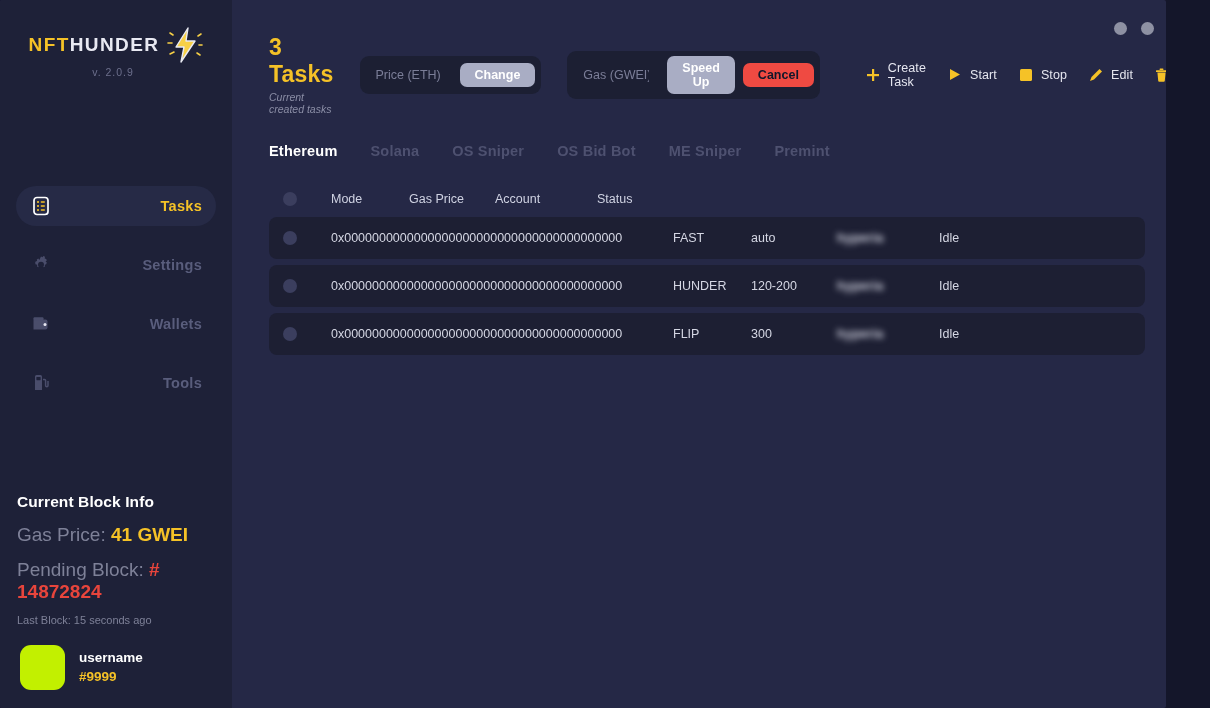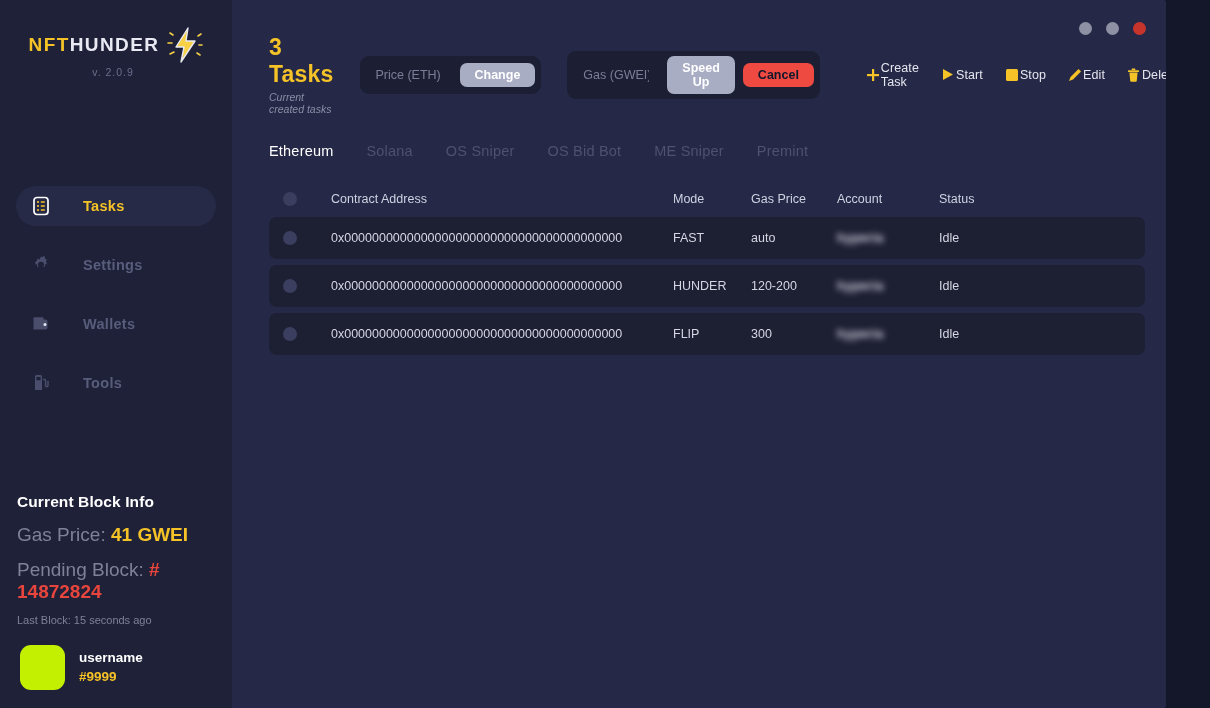--- a/index.html
+++ b/index.html
@@ -39,20 +39,21 @@
     font-size:10.5px; color:#6c6f8c; letter-spacing:1px;
     margin-top:2px; margin-right:18px; align-self:center;
     transform:translateX(6px);
   }
 
   .nav { margin-top:108px; padding:0 16px; display:flex; flex-direction:column; gap:19px; }
   .nav-item {
     display:flex; align-items:center; gap:32px;
     height:40px; padding:0 14px; border-radius:20px;
     cursor:pointer;
+    justify-content:space-between;
   }
   .nav-item.active { background:#262a46; }
   .nav-label { font-size:14.5px; font-weight:bold; color:#595d7c; letter-spacing:.3px; }
   .nav-item.active .nav-label { color:#f5c227; }
   .nav-ico { width:21px; height:21px; display:flex; align-items:center; justify-content:center; }
 
   
   .block-info { position:absolute; left:17px; bottom:82px; width:205px; }
   .bi-title { font-size:15.5px; font-weight:bold; color:#ffffff; letter-spacing:.1px; }
   .bi-row { margin-top:13px; font-size:19px; color:#7e8198; }
@@ -89,27 +90,27 @@
   .ctrl-input::placeholder { color:#7b7e98; }
   .btn {
     border:none; cursor:pointer; border-radius:7px;
     font-family:"Liberation Sans", sans-serif;
     font-size:12.5px; font-weight:bold; padding:5px 15px;
   }
   .btn-gray { background:#a9adc4; color:#ffffff; }
   .btn-red { background:#ef4a42; color:#0f172a; }
 
   .actions { display:flex; align-items:center; gap:22px; margin-left:20px; }
-  .action { display:flex; align-items:center; gap:1px; cursor:pointer; }
+  .action { display:flex; align-items:center; gap:8px; cursor:pointer; }
   .action-label { font-size:12.5px; color:#e5e6ef; letter-spacing:.1px; }
   .act-ico { width:14px; height:14px; display:flex; align-items:center; justify-content:center; }
 
   
   .tabs { display:flex; gap:33px; padding:28px 0 0 37px; }
-  .tab { font-size:14.5px; font-weight:normal; color:#4e5170; cursor:pointer; letter-spacing:.2px; }
+  .tab { font-size:14.5px; font-weight:bold; color:#4e5170; cursor:pointer; letter-spacing:.2px; }
   .tab.active { color:#ffffff; }
 
   
   .table { margin:22px 0 0 37px; width:876px; }
   .t-head { display:flex; align-items:center; height:36px; padding:0 14px; }
   .t-head span { font-size:12.5px; color:#cfd2e2; }
   .t-row {
     display:flex; align-items:center; height:42px; padding:0 14px;
     background:#1d1f33; border-radius:8px; margin-bottom:6px;
   }
@@ -317,21 +318,20 @@
       <span class="tab">ME Sniper</span>
       <span class="tab">Premint</span>
     </div>
 
     <div class="table">
 
       <div class="t-head">
         <span class="c-check">
           <span class="checkbox"></span>
         </span>
-        <span class="c-addr">Contract Address</span>
         <span class="c-mode">Mode</span>
         <span class="c-gas">Gas Price</span>
         <span class="c-acct">Account</span>
         <span class="c-stat">Status</span>
       </div>
 
       <div class="t-row">
         <span class="c-check">
           <span class="checkbox"></span>
         </span>

